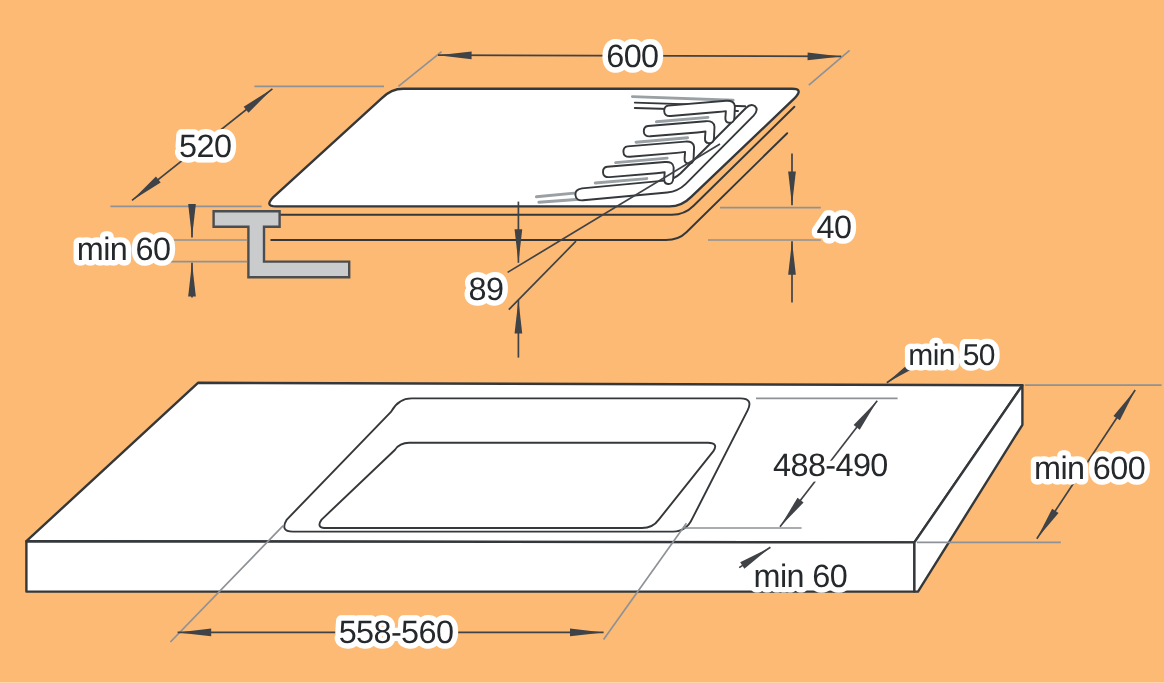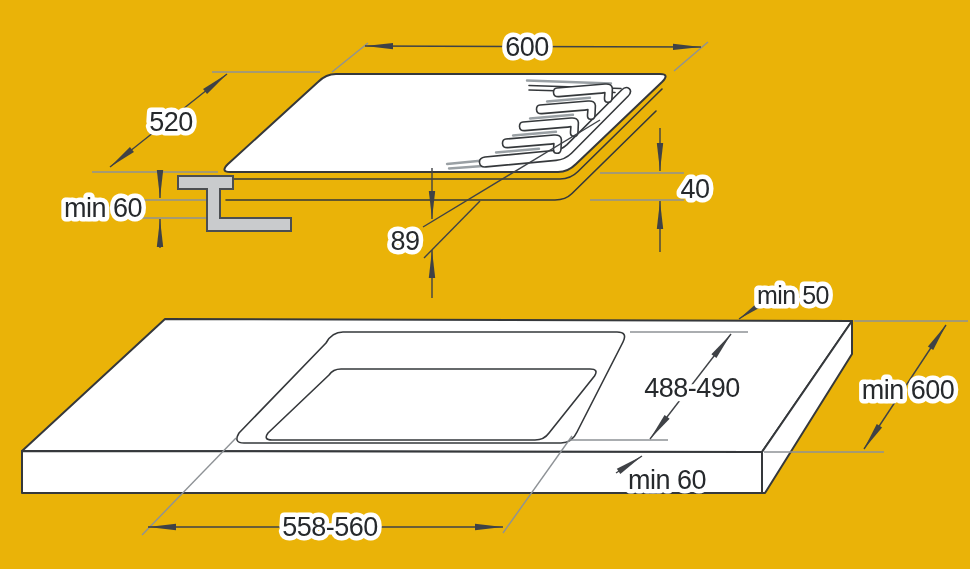--- a/index.html
+++ b/index.html
@@ -1,16 +1,16 @@
 <!DOCTYPE html>
 <html><head>
 <meta charset="utf-8">
 <style>
   html,body{margin:0;padding:0;background:#ffffff;}
-  .stage{position:relative;width:970px;height:569px;background:#eab308;overflow:hidden;}
+  .stage{position:relative;width:970px;height:569px;background:#fdba74;overflow:hidden;}
   svg{display:block;}
   svg text{
     font-family:"Liberation Sans","DejaVu Sans",sans-serif;
     fill:#26292c;
     paint-order:stroke;
     stroke:#ffffff;
     stroke-width:9px;
     stroke-linejoin:round;
     letter-spacing:-0.5px;
   }

